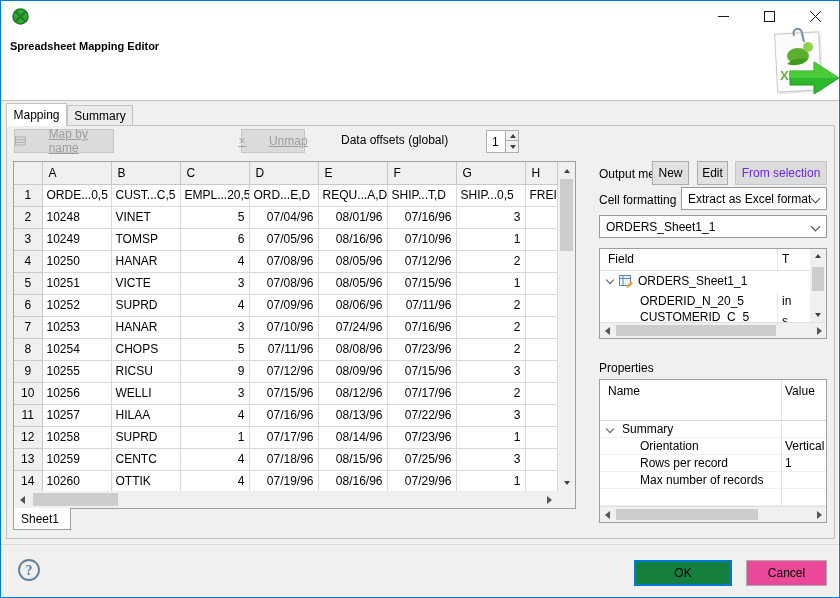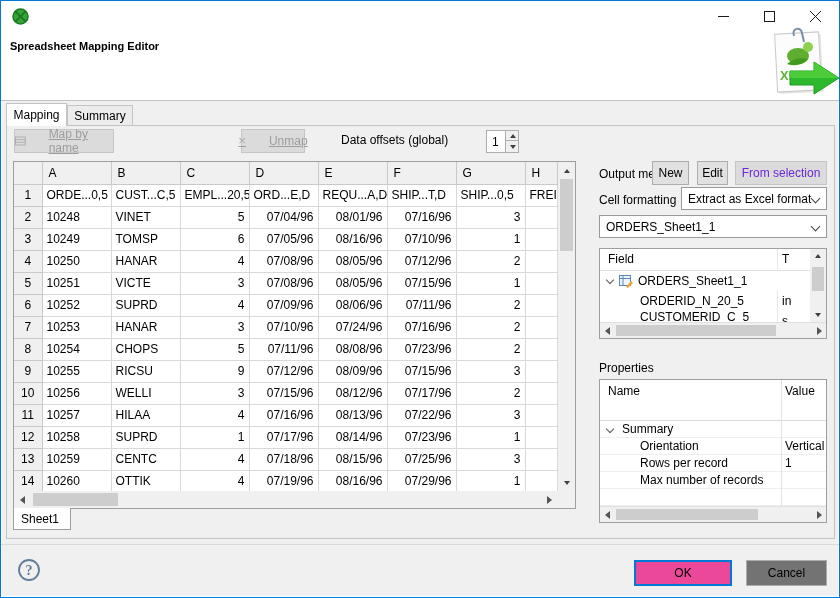--- a/index.html
+++ b/index.html
@@ -87,22 +87,22 @@
   .prop-row .pname { position:absolute; left:40px; top:0; right:48px; overflow:hidden; white-space:nowrap; }
   .prop-row .pvalue { position:absolute; left:185px; top:0; right:0; overflow:hidden; white-space:nowrap; }
   .pb-divider { position:absolute; left:181px; top:0; bottom:16px; width:1px; background:#e2e2e2; }
   .pb-hsb { position:absolute; left:0; right:0; bottom:0; height:16px; background:#f0f0f0; border-top:1px solid #e0e0e0; }
   .group-row .pname-group { position:absolute; left:22px; top:0; }
   .group-chev { position:absolute; left:7px; top:5px; width:6px; height:6px; border-right:1px solid #555; border-bottom:1px solid #555; transform:rotate(45deg); }
 
   
   .footer-sep { position:absolute; left:0; top:543px; width:840px; height:1px; background:#d9d9d9; z-index:2; }
   .help-btn { position:absolute; left:16px; top:557px; width:24px; height:24px; z-index:2; }
-  .ok-btn { position:absolute; left:633px; top:559px; width:98px; height:26px; border:2px solid #0078d7; background:#ec4899; display:flex; align-items:center; justify-content:center; z-index:2; }
-  .cancel-btn { position:absolute; left:745px; top:559px; width:81px; height:26px; border:1px solid #adadad; background:#737373; display:flex; align-items:center; justify-content:center; z-index:2; }
+  .ok-btn { position:absolute; left:633px; top:559px; width:98px; height:26px; border:2px solid #0078d7; background:#15803d; display:flex; align-items:center; justify-content:center; z-index:2; }
+  .cancel-btn { position:absolute; left:745px; top:559px; width:81px; height:26px; border:1px solid #adadad; background:#ec4899; display:flex; align-items:center; justify-content:center; z-index:2; }
 </style>
 </head>
 <body>
 
 <div class="window">
 
   <div class="titlebar">
     <svg class="app-icon" viewBox="0 0 17 17">
       <circle cx="8.5" cy="8.5" r="7.5" fill="#35a537" stroke="#1d7a24" stroke-width="1.5"></circle>
       <path d="M3.5 3.5 L13.5 13.5 M13.5 3.5 L3.5 13.5" stroke="#1d7a24" stroke-width="1.8"></path>

